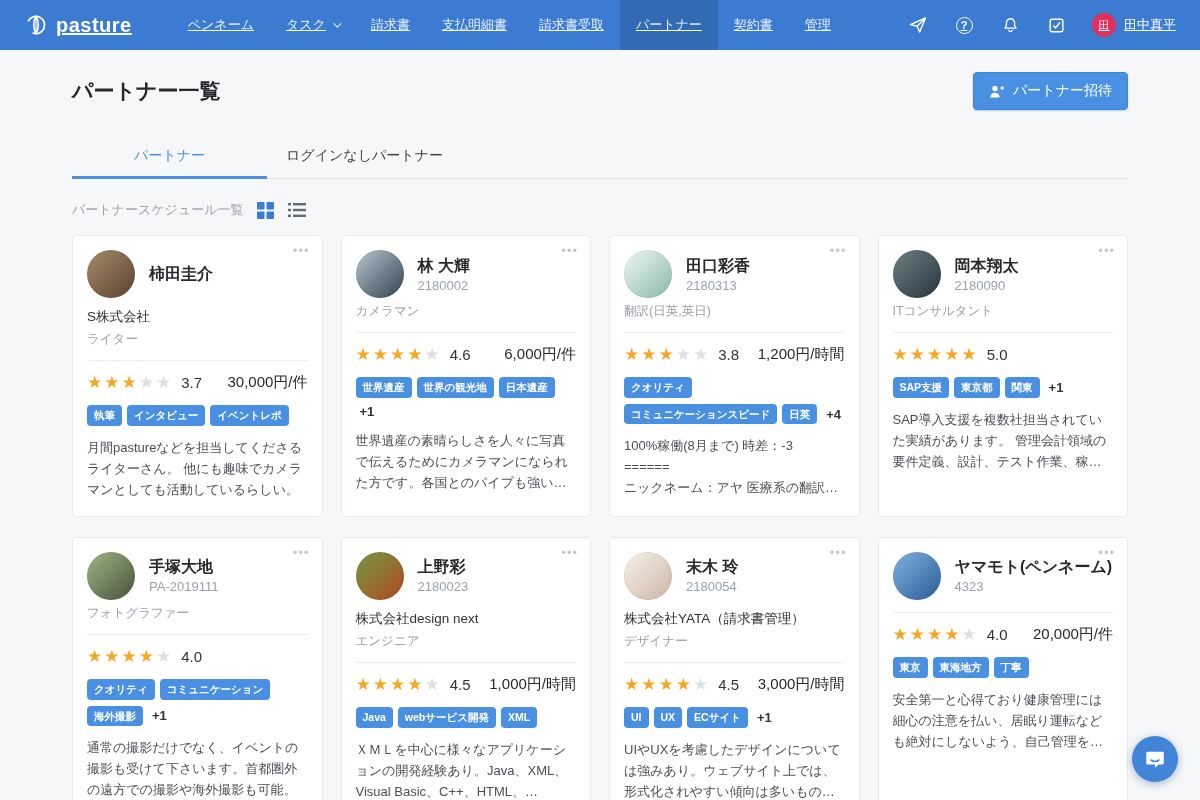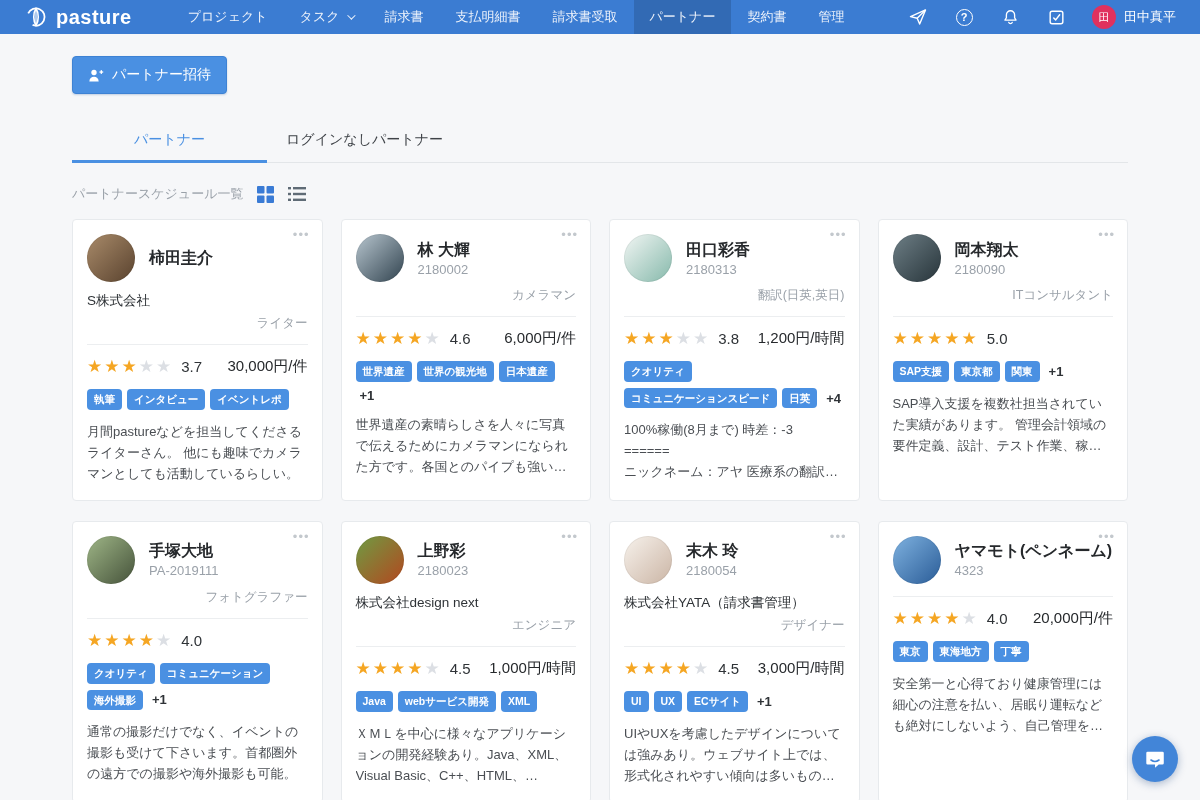--- a/index.html
+++ b/index.html
@@ -3,22 +3,22 @@
 <meta charset="utf-8">
 <style>
   * { margin:0; padding:0; box-sizing:border-box; }
   html,body { width:1200px; height:800px; overflow:hidden; }
   body {
     font-family:"Liberation Sans","DejaVu Sans",sans-serif;
     background:#f6f7f9; color:#2f3337; position:relative;
   }
   
   .topnav {
-    height:34px; background:#3b7cd2; display:flex; align-items:stretch;
-    padding:0 24px; color:#fff;
+    height:50px; background:#3b7cd2; display:flex; align-items:stretch;
+    padding:0 24px; color:#fff;text-decoration:underline;
   }
   .brand { display:flex; align-items:center; gap:8px; margin-right:40px; }
   .brand-name { font-size:20px; font-weight:700; letter-spacing:.5px; }
   .nav-menu { display:flex; list-style:none; align-items:stretch; }
   .nav-item {
     display:flex; align-items:center; gap:7px; padding:0 16px;
     font-size:13px; color:#eef3fb; cursor:pointer; white-space:nowrap;
   }
   .nav-item.active { background:rgba(0,0,0,.14); }
   .caret {
@@ -79,21 +79,21 @@
     letter-spacing:1px; line-height:1; cursor:pointer;
   }
   .card-head { display:flex; align-items:center; gap:14px; }
   .avatar {
     width:48px; height:48px; border-radius:50%; flex:0 0 48px;
     box-shadow:inset 0 0 0 1px rgba(0,0,0,.05);
   }
   .p-name { font-size:16px; font-weight:700; color:#26292c; line-height:1.25; }
   .p-id { font-size:13px; color:#9aa1a9; margin-top:2px; }
   .p-company { font-size:13.5px; color:#2f3337; margin-top:10px; }
-  .p-role { font-size:12.5px; color:#9aa1a9; margin-top:5px;text-align:right; }
+  .p-role { font-size:12.5px; color:#9aa1a9; margin-top:5px; }
   .divider { border-top:1px solid #eceef0; margin:12px 0 11px; }
   .stars-row { display:flex; align-items:center; }
   .star { font-size:17px; color:#dcdfe4; letter-spacing:2px; }
   .star.filled { color:#f5a623; }
   .rating-val { font-size:15px; color:#2f3337; margin-left:8px; }
   .price { margin-left:auto; font-size:15px; color:#26292c; font-weight:500; white-space:nowrap; }
   .tags { display:flex; flex-wrap:wrap; align-items:center; gap:6px 5px; margin-top:12px;font-weight:bold; }
   .tag {
     background:#4a90e2; color:#fff; font-size:10.5px; padding:3px 7px;
     border-radius:4px; line-height:1.4; white-space:nowrap;
@@ -121,21 +121,21 @@
         <circle cx="12" cy="12" r="8.6" fill="none" stroke="#fff" stroke-width="1.8" stroke-dasharray="40 14" transform="rotate(205 12 12)"></circle>
         <path d="M12 3.5 C15 8 15 16 12 20.5 C9 16 9 8 12 3.5 Z" fill="none" stroke="#fff" stroke-width="1.6"></path>
         <line x1="12" y1="5" x2="12" y2="21" stroke="#fff" stroke-width="1.2"></line>
       </svg>
     </span>
     <span class="brand-name">pasture</span>
   </div>
 
   <ul class="nav-menu">
       <li class="nav-item">
-    <span>プロジェクト</span>
+    <span>ペンネーム</span>
 
   </li>
       <li class="nav-item">
     <span>タスク</span>
     <span class="caret"></span>
   </li>
       <li class="nav-item">
     <span>請求書</span>
 
   </li>
@@ -186,20 +186,21 @@
     <div class="nav-user">
       <span class="nav-avatar">田</span>
       <span class="nav-username">田中真平</span>
     </div>
   </div>
 </header>
 
 <main class="page">
 
   <div class="page-header">
+    <h1 class="page-title">パートナー一覧</h1>
     <button class="invite-btn">
       <span style="display:flex;">
         <svg width="16" height="15" viewBox="0 0 24 22" fill="#fff">
           <circle cx="9" cy="6.5" r="4"></circle>
           <path d="M2 20 c0-4.4 3.1-7 7-7 s7 2.6 7 7 Z"></path>
           <rect x="17.2" y="4.8" width="5.6" height="2"></rect>
             <rect x="19" y="3" width="2" height="5.6"></rect>
         </svg>
       </span>
       <span>パートナー招待</span>

